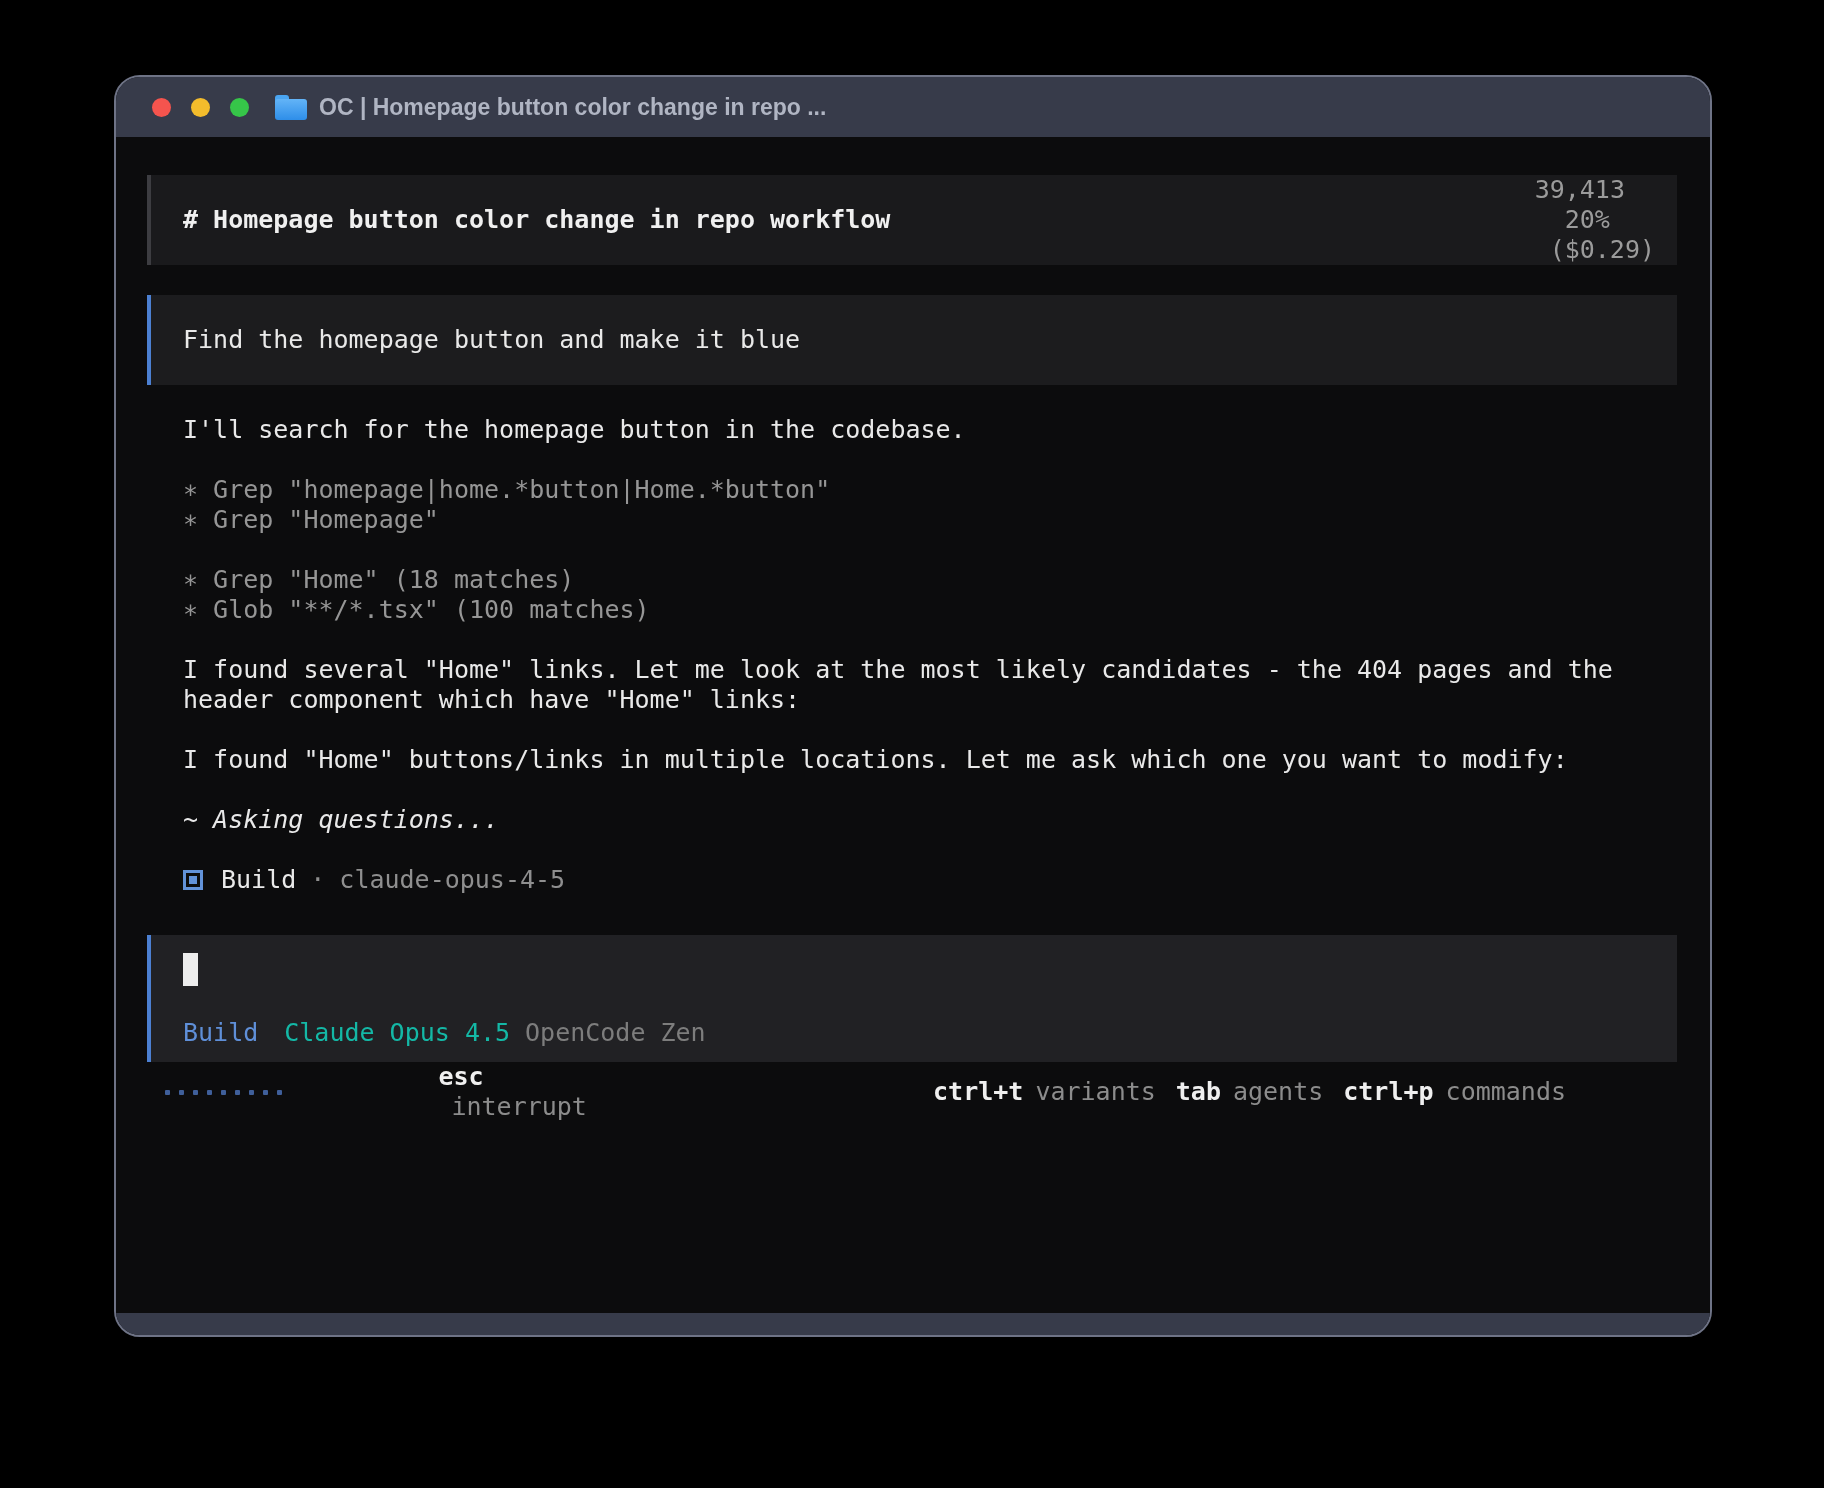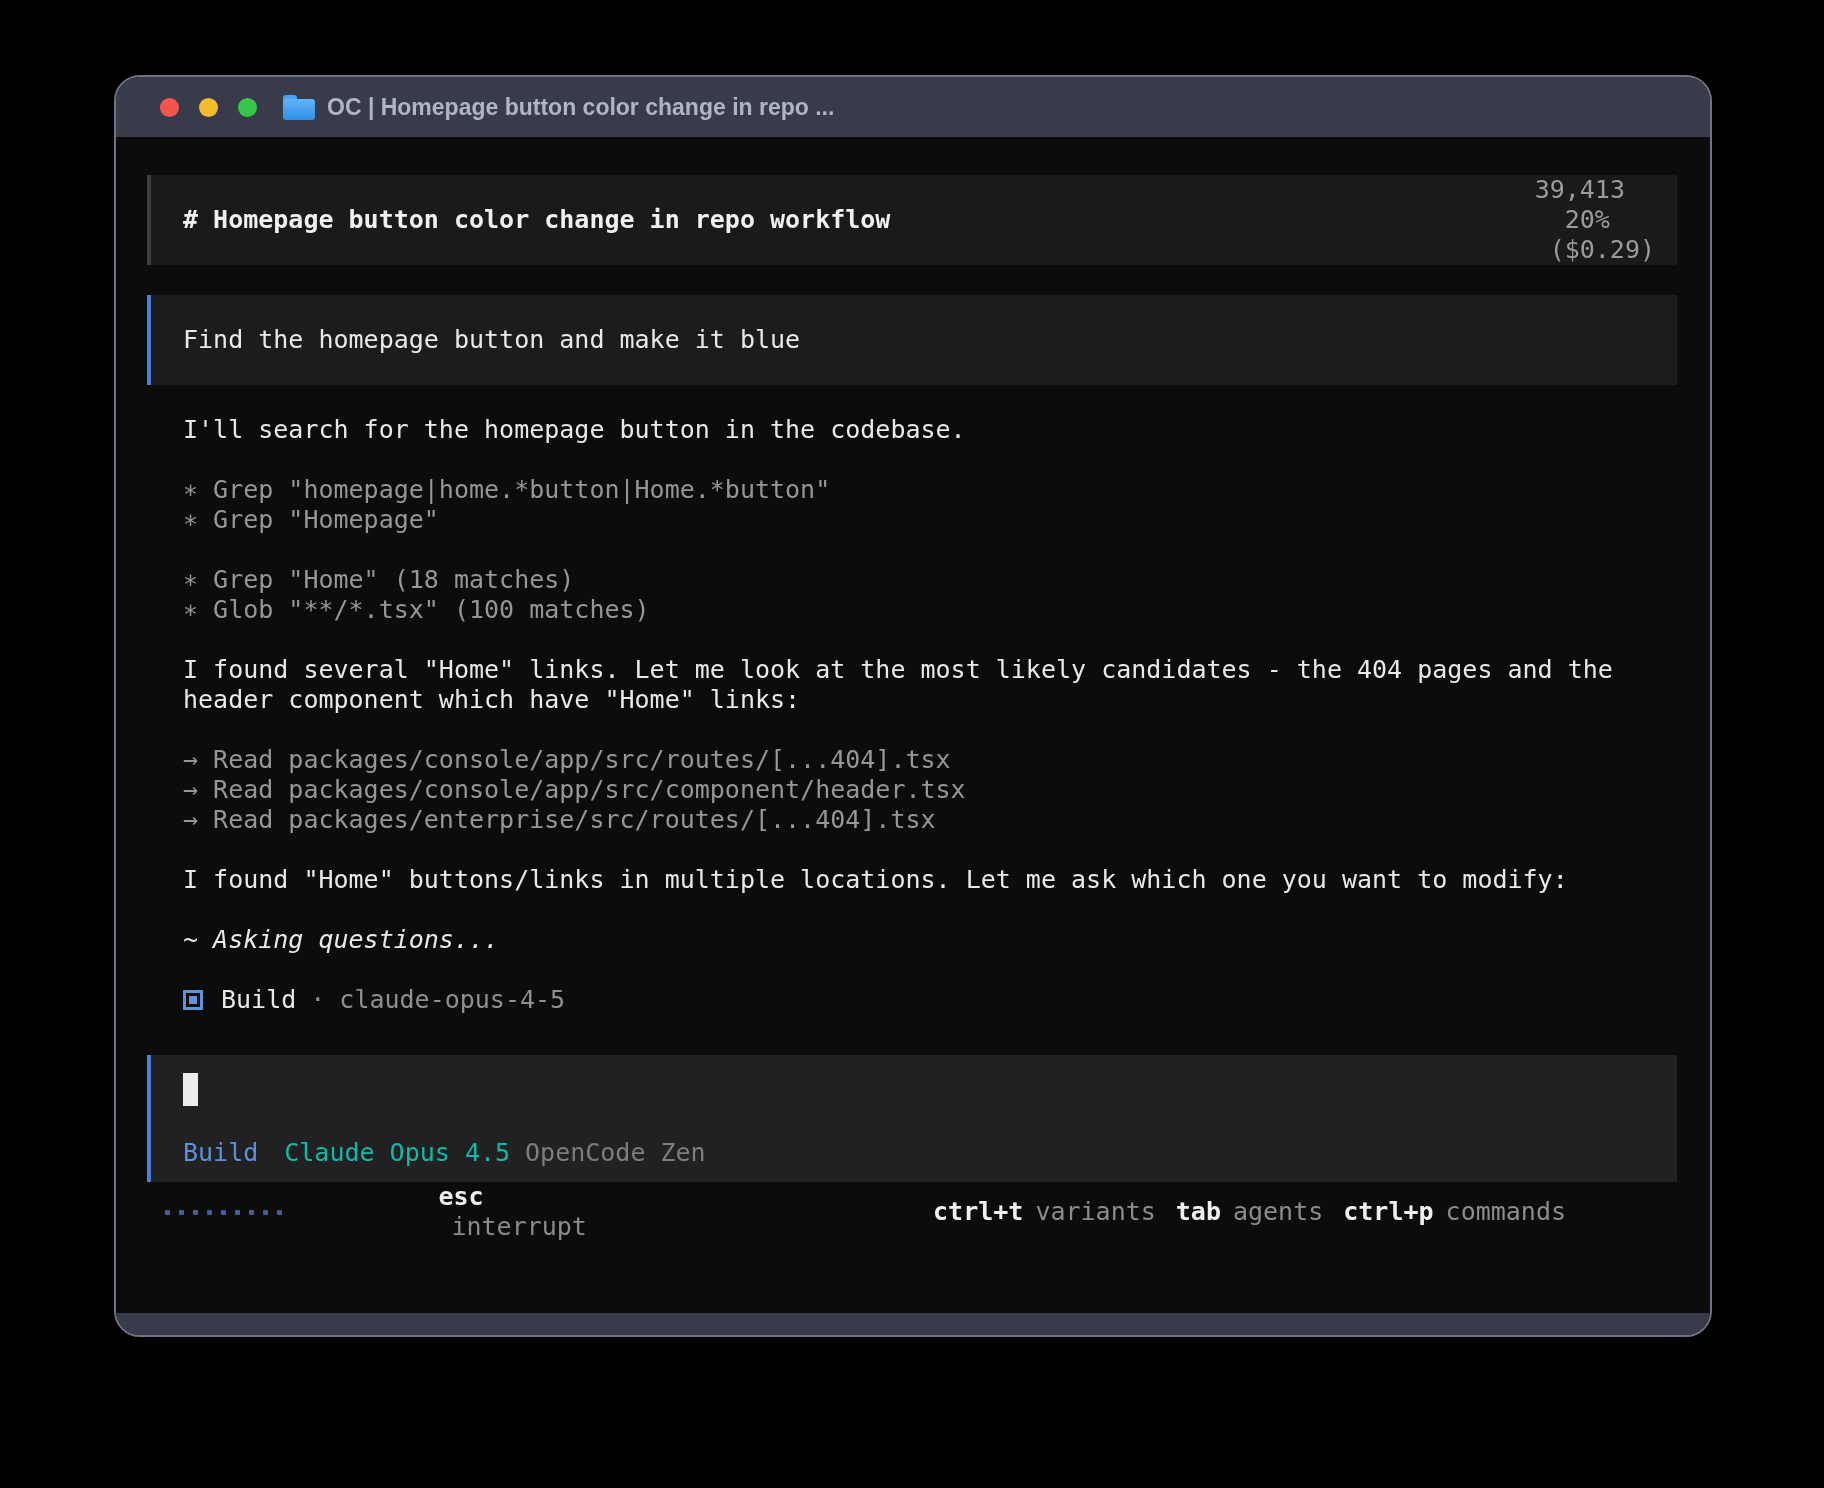--- a/index.html
+++ b/index.html
@@ -4,21 +4,21 @@
 <style>
   html,body{margin:0;padding:0;background:#000;}
   body{width:1824px;height:1488px;position:relative;overflow:hidden;
        font-family:"DejaVu Sans Mono","Liberation Mono",monospace;}
 
   .window{position:absolute;left:114px;top:75px;width:1598px;height:1262px;
           box-sizing:border-box;background:#0c0c0d;border:2px solid #6e7386;
           border-radius:26px;overflow:hidden;}
 
   
-  .titlebar{height:60px;background:#373b4a;display:flex;align-items:center;padding:0 36px;}
+  .titlebar{height:60px;background:#373b4a;display:flex;align-items:center;padding:0 28px;}
   .lights{display:flex;gap:20px;align-items:center;margin-left:8px;}
   .light{width:19px;height:19px;border-radius:50%;}
   .light.red{background:#f5544e;}
   .light.yellow{background:#f3bc2c;}
   .light.green{background:#36c649;}
   .folder{position:relative;width:32px;height:25px;margin-left:26px;flex:none;}
   .folder .tab{position:absolute;top:0;left:0;width:14px;height:9px;background:#4aa5f2;border-radius:3px 3px 0 0;}
   .folder .fbody{position:absolute;top:4px;left:0;width:32px;height:21px;border-radius:3px;
                  background:linear-gradient(#63b4f7,#2e8ee9);}
   .wtitle{margin-left:12px;font-family:"Liberation Sans",sans-serif;font-weight:bold;
@@ -114,25 +114,20 @@
           <div class="line">∗ Grep "Homepage"</div>
         </div>
         <div class="entry tool">
           <div class="line">∗ Grep "Home" (18 matches)</div>
           <div class="line">∗ Glob "**/*.tsx" (100 matches)</div>
         </div>
         <div class="entry text">
           <div class="line">I found several "Home" links. Let me look at the most likely candidates - the 404 pages and the</div>
           <div class="line">header component which have "Home" links:</div>
         </div>
-        <div class="entry tool">
-          <div class="line">→ Read packages/console/app/src/routes/[...404].tsx</div>
-          <div class="line">→ Read packages/console/app/src/component/header.tsx</div>
-          <div class="line">→ Read packages/enterprise/src/routes/[...404].tsx</div>
-        </div>
         <div class="entry text">
           <div class="line">I found "Home" buttons/links in multiple locations. Let me ask which one you want to modify:</div>
         </div>
         <div class="entry text">
           <div class="line">~ Asking questions...</div>
         </div>
       </div>
 
     <div class="status-line">
       <span class="agent-icon"></span>

